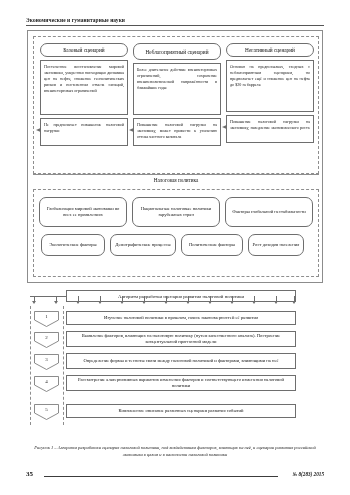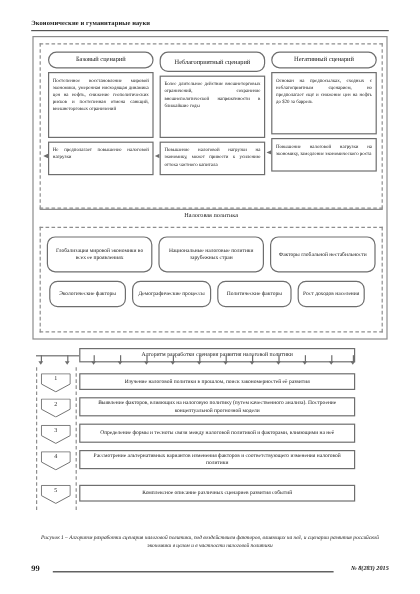--- a/index.html
+++ b/index.html
@@ -472,16 +472,16 @@
     <svg width="25" height="16" viewBox="0 0 25 16">
         <path d="M0.5 0.5 H24.5 V9 L12.5 15.5 L0.5 9 Z" fill="#fff" stroke="#6e6e6e" stroke-width="0.8"></path>
       </svg>
     <span>5</span>
   </div>
 </div>
 
 <div class="caption">Рисунок 1 – Алгоритм разработки сценария налоговой политики, под воздействием факторов, влияющих на неё, и сценарии развития российской экономики в целом и в частности налоговой политики</div>
 
 <div class="footer">
-  <span class="pageno">99</span>
+  <span class="pageno">35</span>
   <span class="rule"></span>
   <span class="issue">№ 8(283) 2015</span>
 </div>
 
 </body></html>

